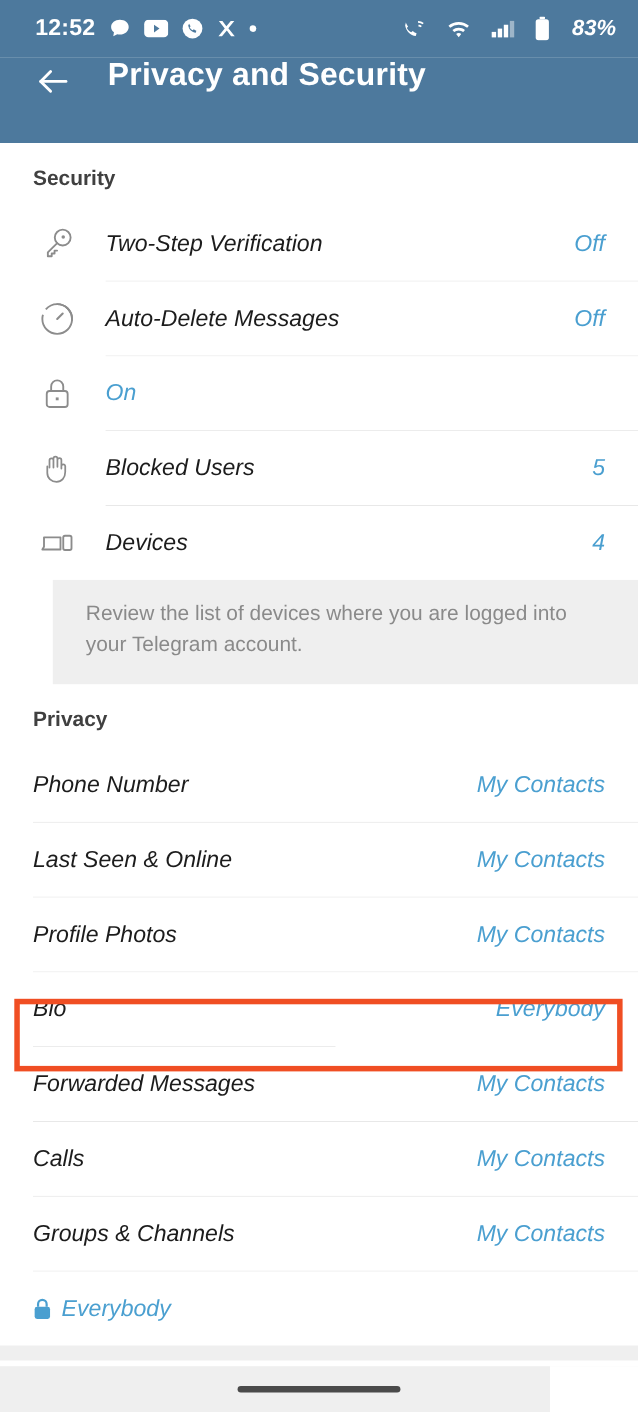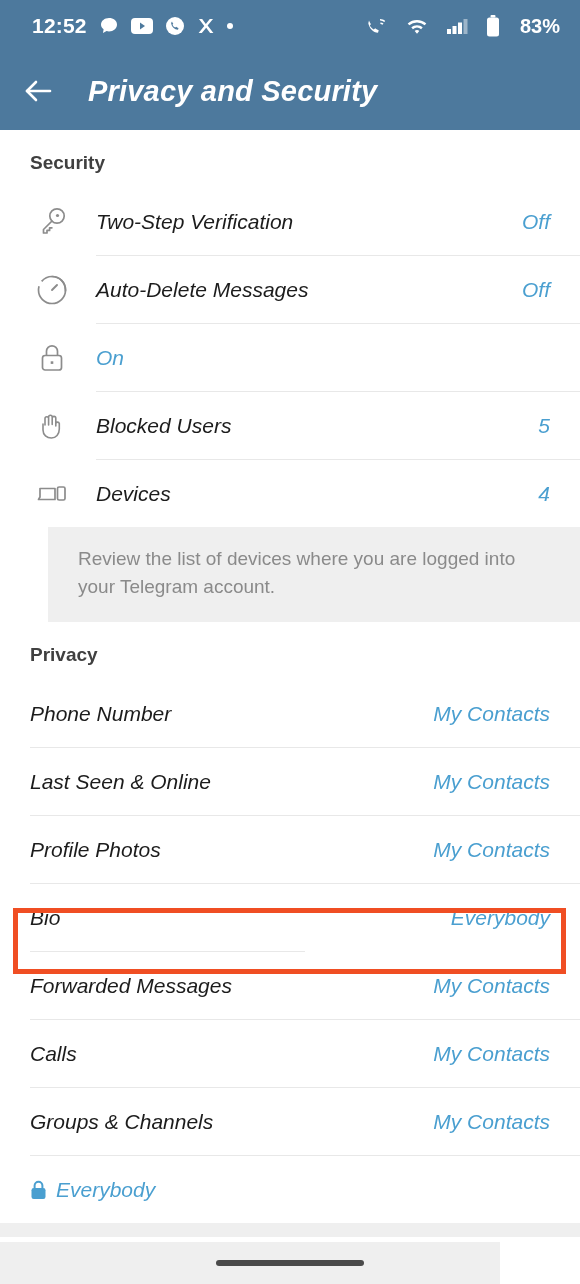--- a/index.html
+++ b/index.html
@@ -21,33 +21,32 @@
   .statusbar {
     height: 52px;
     background: #4d799d;
     display: flex; align-items: center;
     padding: 0 20px 0 32px;
     color: #ffffff;
     flex: 0 0 auto;
   }
   .sb-left { display: flex; align-items: center; gap: 12px; }
   .sb-time { font-size: 21px; font-weight: 700; letter-spacing: .2px; }
-  .sb-right { margin-left: auto; display: flex; align-items: center; gap: 18px; }
+  .sb-right { margin-left: auto; display: flex; align-items: center; gap: 18px; font-style: italic; }
   .sb-pct { font-size: 20px; font-weight: 700; margin-left: 2px; }
   .sb-ico { display: block; }
   .sb-dot { width: 6px; height: 6px; border-radius: 50%; background: #fff; }
 
   
   .appbar {
     height: 78px;
     background: #4d799d;
-    display: flex; align-items: center;
-    padding-left: 16px;
+    display: flex; 
+    padding-left: 26px;
     flex: 0 0 auto;
-    font-style: italic;
   }
   .back-btn {
     width: 44px; height: 44px;
     display: flex; align-items: center; justify-content: center;
     cursor: pointer;
   }
   .appbar-title {
     color: #ffffff;
     font-size: 29px;
     font-weight: 700;

